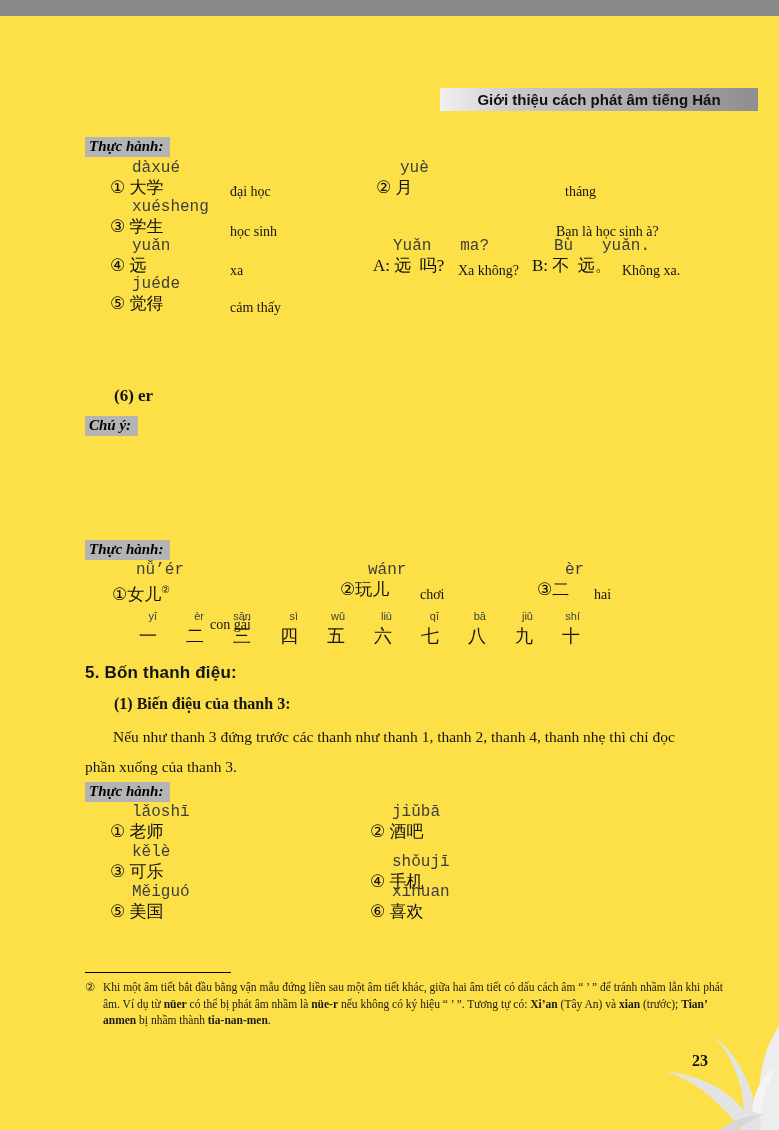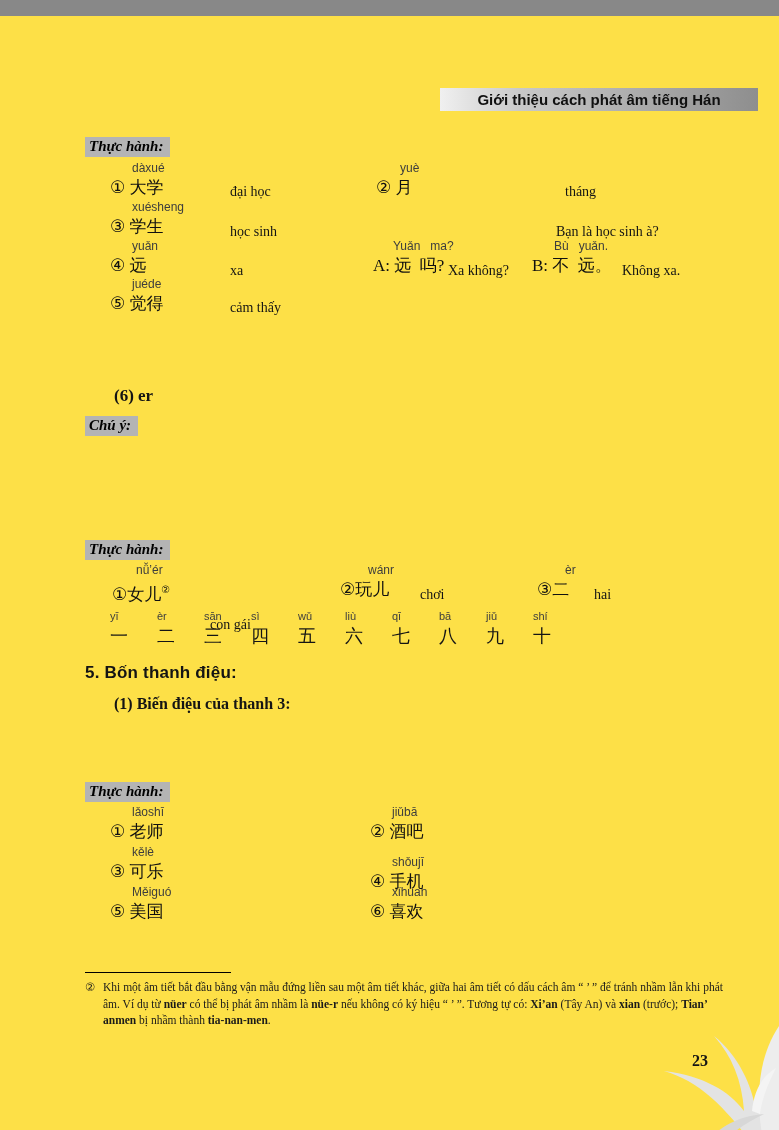--- a/index.html
+++ b/index.html
@@ -18,42 +18,42 @@
     line-height:23px;text-align:center;color:#101010;
   }
   
   .plabel{
     background:#b4b4b4;color:#000;
     font-weight:bold;font-style:italic;font-size:15px;
     padding:1px 7px 2px 4px;line-height:17px;
   }
   
   .vocab .pinyin{
-    font-family:Liberation Sans, sans-serif;
-    font-size:12px;color:#3d3d3d;line-height:13px;margin-bottom:2px;
+    font-family:Liberation Mono, monospace;
+    font-size:16px;color:#3d3d3d;line-height:13px;margin-bottom:2px;
   }
   .vocab .hanzi{
     font-size:17px;line-height:22px;color:#101010;
     font-family:"Liberation Serif","DejaVu Sans",serif;
   }
   .vocab .hanzi sup{font-size:10px;vertical-align:super;}
   .meaning{font-size:14px;color:#141414;line-height:18px;}
   .pad22{padding-left:22px;}
   .pad24{padding-left:24px;}
   .pad28{padding-left:28px;}
   .pad20{padding-left:20px;}
   
   .h-serif{font-weight:bold;font-size:17px;}
   .h-sans{font-family:"Liberation Sans",sans-serif;font-weight:bold;font-size:17px;letter-spacing:.2px;}
   .h-sub{font-weight:bold;font-size:16px;}
   .body-text{font-size:15.5px;line-height:27px;text-indent:28px;margin:0;}
   .b{font-weight:bold;}
   
   .numrow{display:flex;}
-  .numcol{width:47px;text-align:left;}
+  .numcol{width:47px;text-align:right;}
   .numcol .pinyin{font-family:"Liberation Sans","DejaVu Sans",sans-serif;font-size:11px;color:#3d3d3d;line-height:13px;margin-bottom:2px;}
   .numcol .numzi{font-size:18px;line-height:22px;font-family:"Liberation Serif","DejaVu Sans",serif;}
   
   .fnline{border-top:1.6px solid #000;width:146px;}
   .footnote{
     font-size:11.5px;line-height:16.5px;width:622px;position:relative;padding-left:18px;color:#1a1a1a;
   }
   .fnmark{position:absolute;left:0;top:0;}
   .pagenum{font-weight:bold;font-size:16px;}
 </style>
@@ -95,21 +95,21 @@
     <div class="hanzi pre">② 月</div>
   </div>
   <span class="abs meaning" style="left:565px;top:167px;">tháng</span>
 
   <span class="abs meaning" style="left:556px;top:207px;">Bạn là học sinh à?</span>
 
   <div class="abs vocab" style="left:373px;top:224px;">
     <div class="pinyin pre pad20">Yuǎn   ma?</div>
     <div class="hanzi pre">A: 远  吗?</div>
   </div>
-  <span class="abs meaning" style="left:448px;top:246px;text-align:right;">Xa không?</span>
+  <span class="abs meaning" style="left:458px;top:246px;text-align:right;">Xa không?</span>
 
   <div class="abs vocab" style="left:532px;top:224px;">
     <div class="pinyin pre pad22">Bù   yuǎn.</div>
     <div class="hanzi pre">B: 不  远。</div>
   </div>
   <span class="abs meaning" style="left:622px;top:246px;">Không xa.</span>
 
   <div class="abs h-serif" style="left:114px;top:370px;">(6) er</div>
 
   <span class="abs plabel" style="left:85px;top:400px;">Chú ý:</span>
@@ -173,20 +173,21 @@
         <div class="numzi">九</div>
       </div>
     <div class="numcol">
         <div class="pinyin">shí</div>
         <div class="numzi">十</div>
       </div>
   </div>
 
   <div class="abs h-sans" style="left:85px;top:647px;">5.  Bốn thanh điệu:</div>
   <div class="abs h-sub" style="left:114px;top:679px;">(1) Biến điệu của thanh 3:</div>
+  <p class="abs body-text" style="left:85px;top:706px;width:622px;line-height:30px;">Nếu như thanh 3 đứng trước các thanh như thanh 1, thanh 2, thanh 4, thanh nhẹ thì chỉ đọc phần xuống của thanh 3.</p>
 
   <span class="abs plabel" style="left:85px;top:766px;">Thực hành:</span>
 
   <div class="abs vocab" style="left:110px;top:790px;">
     <div class="pinyin pre pad22">lǎoshī</div>
     <div class="hanzi pre">① 老师</div>
   </div>
   <div class="abs vocab" style="left:370px;top:790px;">
     <div class="pinyin pre pad22">jiǔbā</div>
     <div class="hanzi pre">② 酒吧</div>

